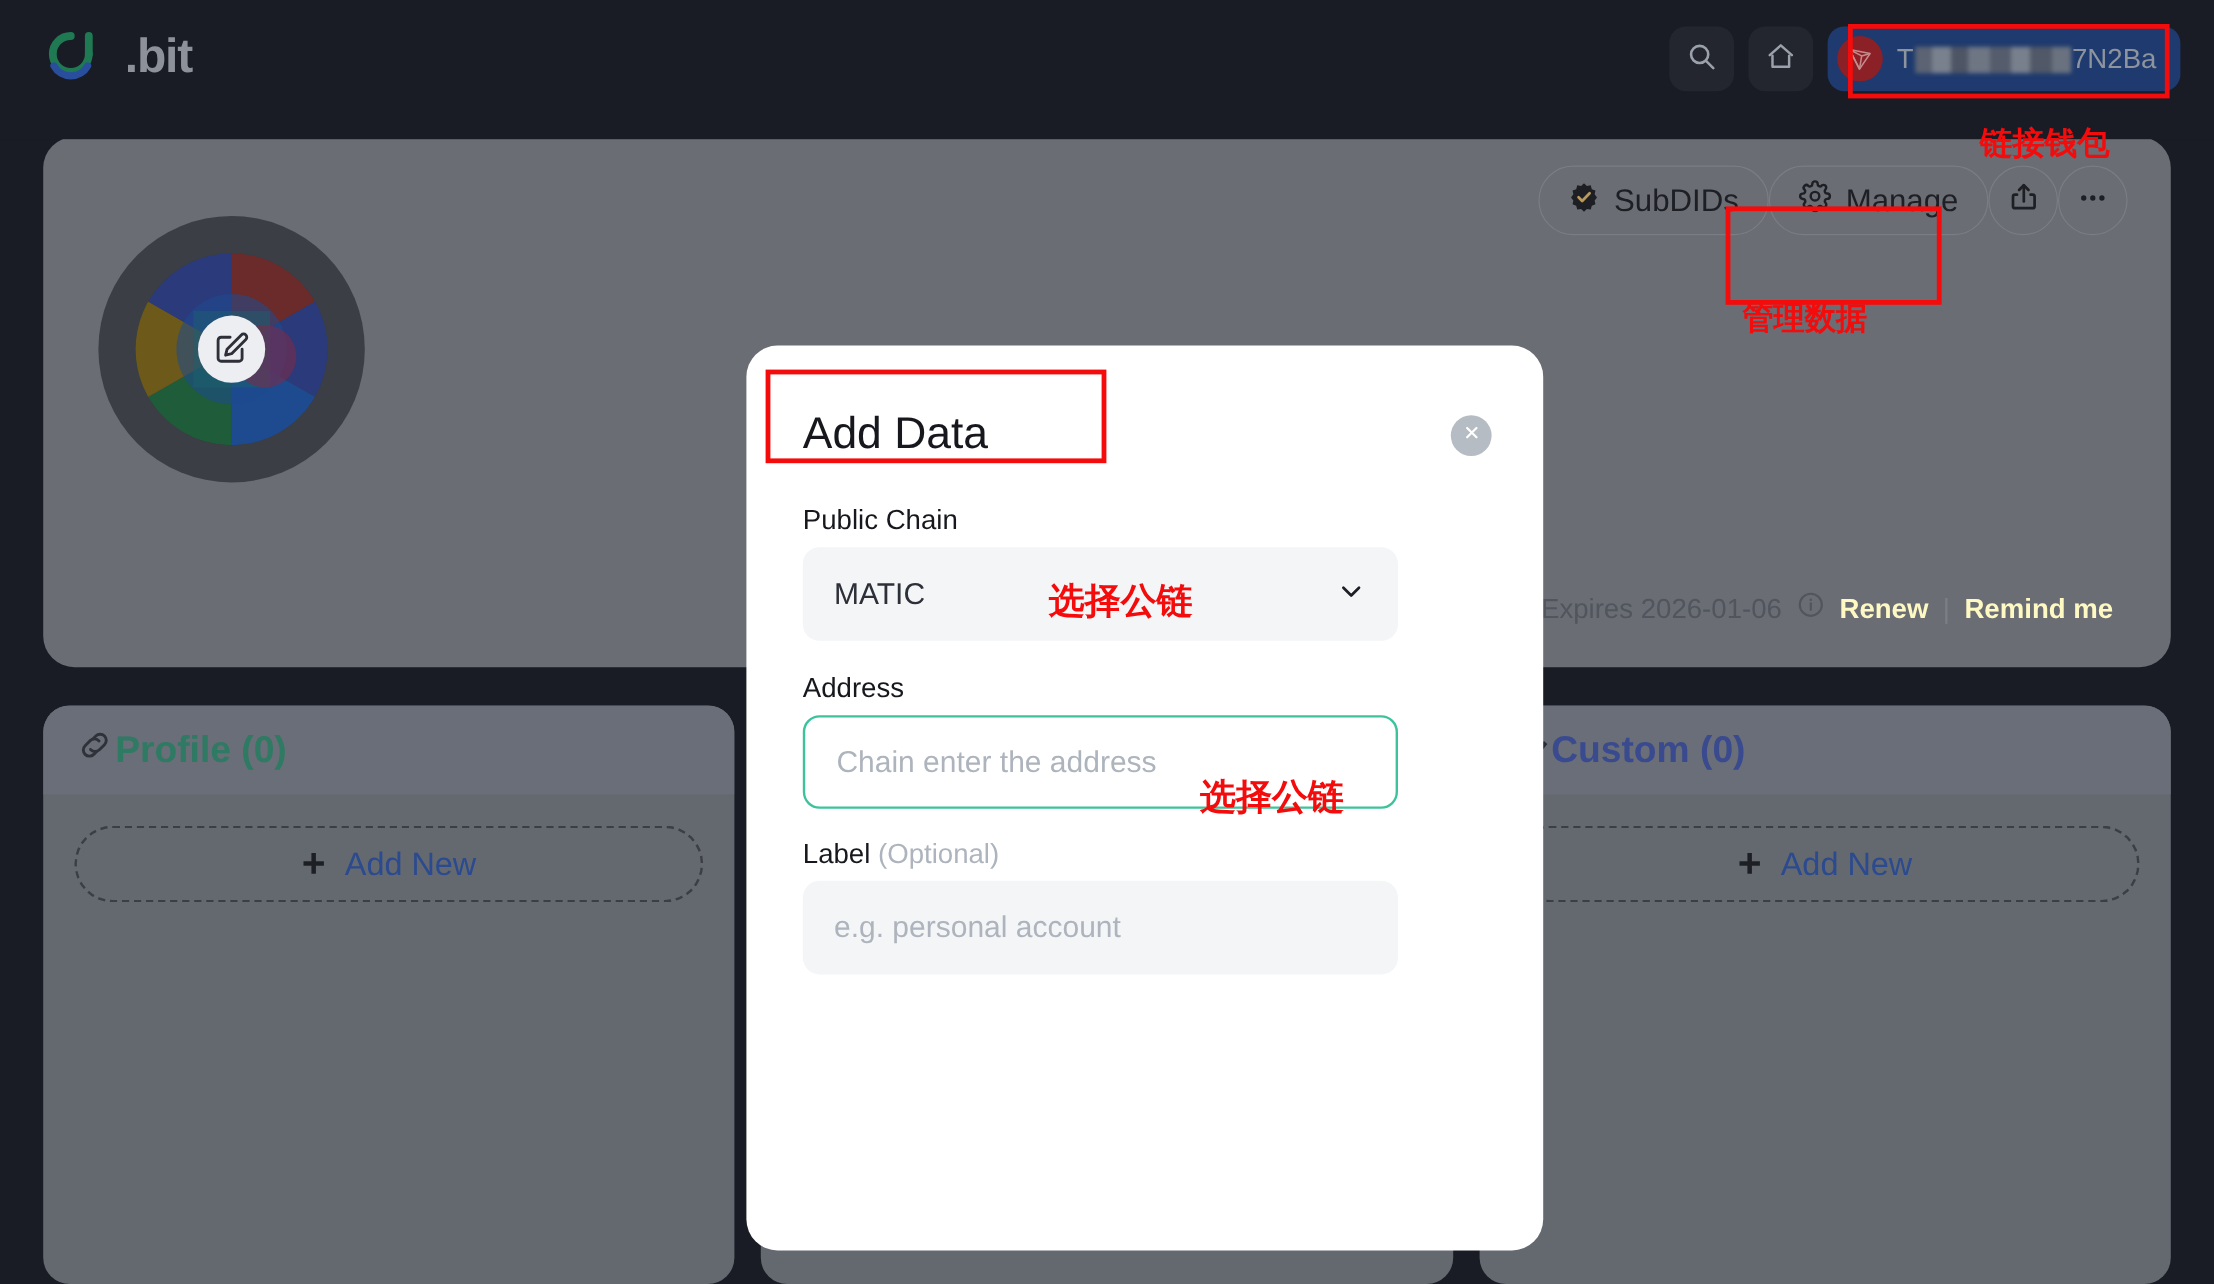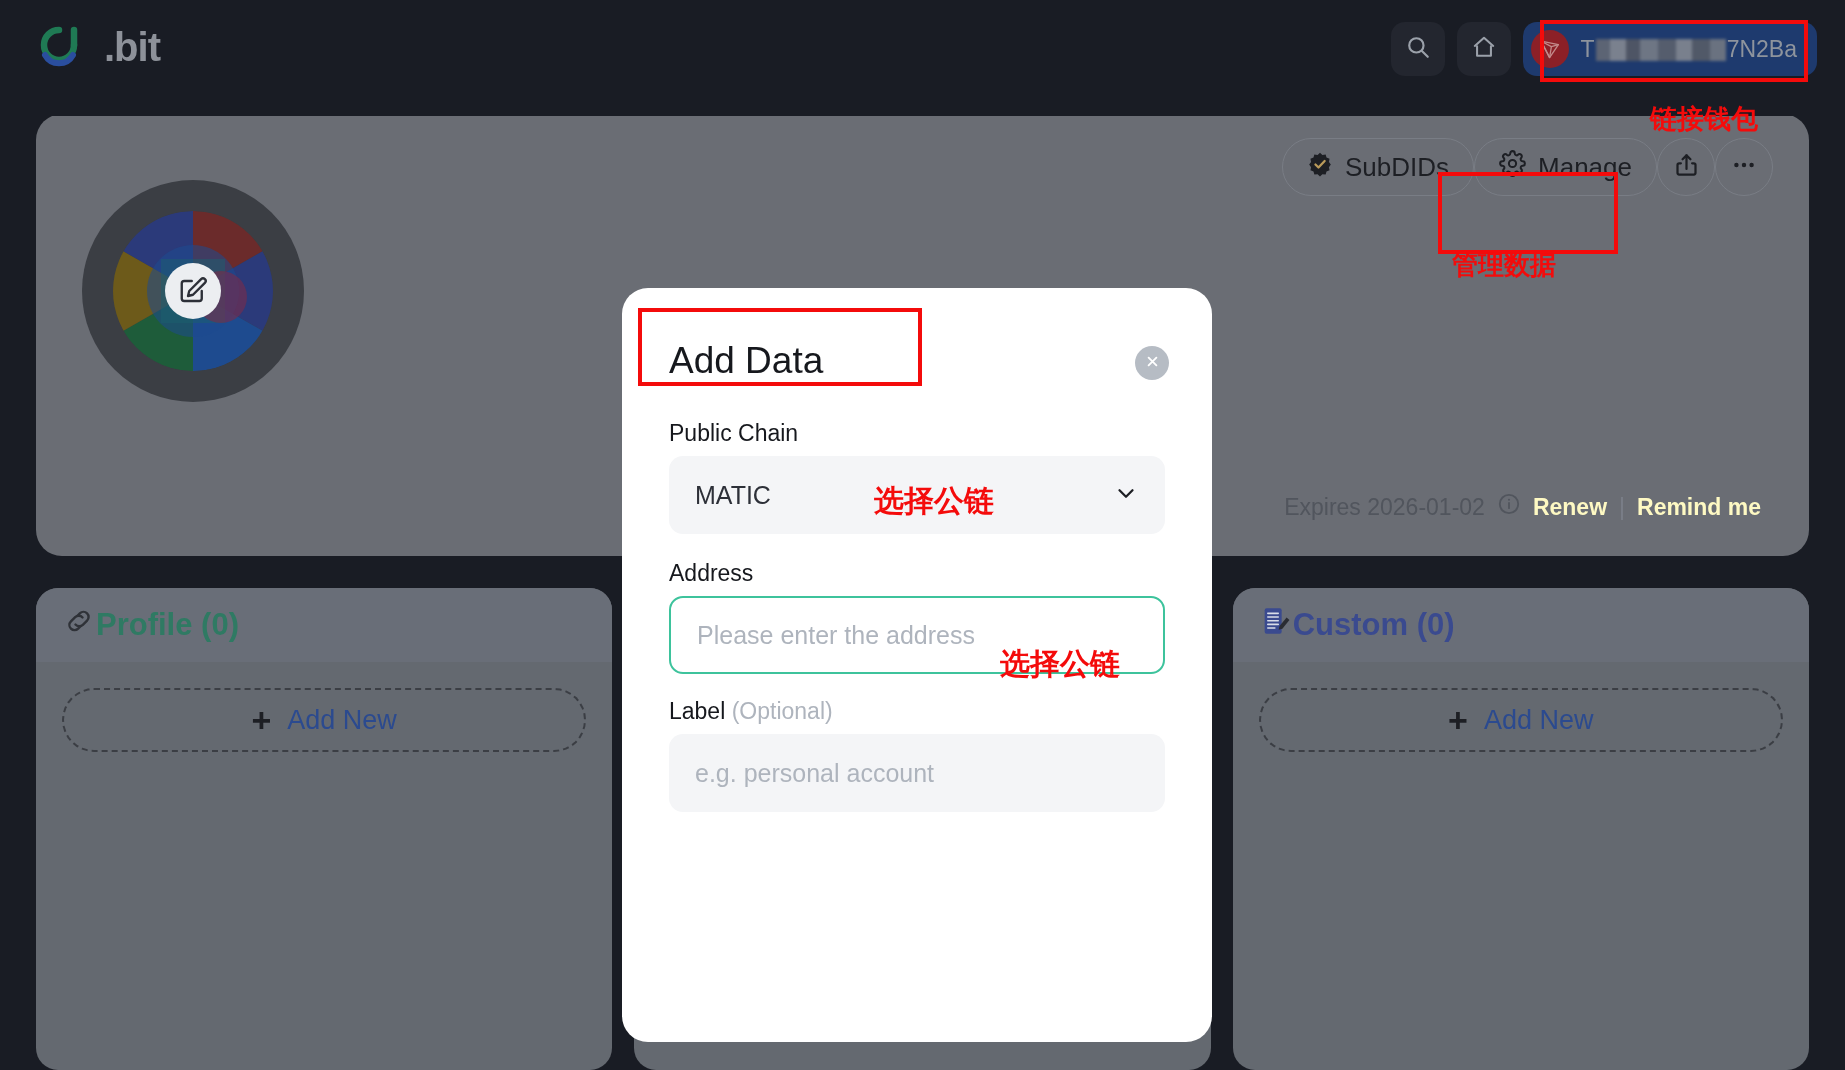--- a/index.html
+++ b/index.html
@@ -191,21 +191,21 @@
 
   
   .modal-overlay {
     position: absolute; left: 0; top: 0;
     width: 1845px; height: 1070px;
     z-index: 30;
   }
   .modal {
     position: absolute;
     left: 622px; top: 288px;
-    width: 590px; height: 754px;
+    width: 664px; height: 754px;
     background: #ffffff;
     border-radius: 26px;
     z-index: 40;
   }
   .modal-title {
     position: absolute; left: 47px; top: 52px;
     font-size: 37px; color: #16181d;
   }
   .modal-close {
     position: absolute; right: 43px; top: 58px;
@@ -317,21 +317,21 @@
           <svg width="28" height="28" viewBox="0 0 24 24" fill="#1d1f24">
             <circle cx="5.5" cy="12" r="1.9"></circle>
               <circle cx="12" cy="12" r="1.9"></circle>
               <circle cx="18.5" cy="12" r="1.9"></circle>
           </svg>
         </span>
       </div>
     </div>
 
     <div class="expiry-row">
-      <span class="expiry-text">Expires 2026-01-02</span>
+      <span class="expiry-text">Expires 2026-01-06</span>
       <span>
         <svg width="24" height="24" viewBox="0 0 24 24" fill="none" stroke="#51555d" stroke-width="1.8">
           <circle cx="12" cy="12" r="9.2"></circle>
           <path d="M12 10.8v5.4" stroke-linecap="round"></path>
           <circle cx="12" cy="7.8" r="1.05" fill="#51555d" stroke="none"></circle>
         </svg>
       </span>
       <span class="expiry-link">Renew</span>
       <span class="expiry-sep">|</span>
       <span class="expiry-link">Remind me</span>
@@ -462,21 +462,21 @@
       <span class="select-value">MATIC</span>
       <span class="chev">
         <svg width="26" height="26" viewBox="0 0 24 24" fill="none" stroke="#1d1f24" stroke-width="2.1" stroke-linecap="round" stroke-linejoin="round">
           <path d="M6 9.5 12 15.5 18 9.5"></path>
         </svg>
       </span>
     </div>
 
     <div class="field-label" style="top:272px">Address</div>
     <div class="input-box" style="top:308px">
-      <span class="input-ph">Please enter the address</span>
+      <span class="input-ph">Chain enter the address</span>
     </div>
 
     <div class="field-label" style="top:410px">
       <span>Label</span>
       <span class="optional">(Optional)</span>
     </div>
     <div class="input-box plain" style="top:446px">
       <span class="input-ph">e.g. personal account</span>
     </div>
 

